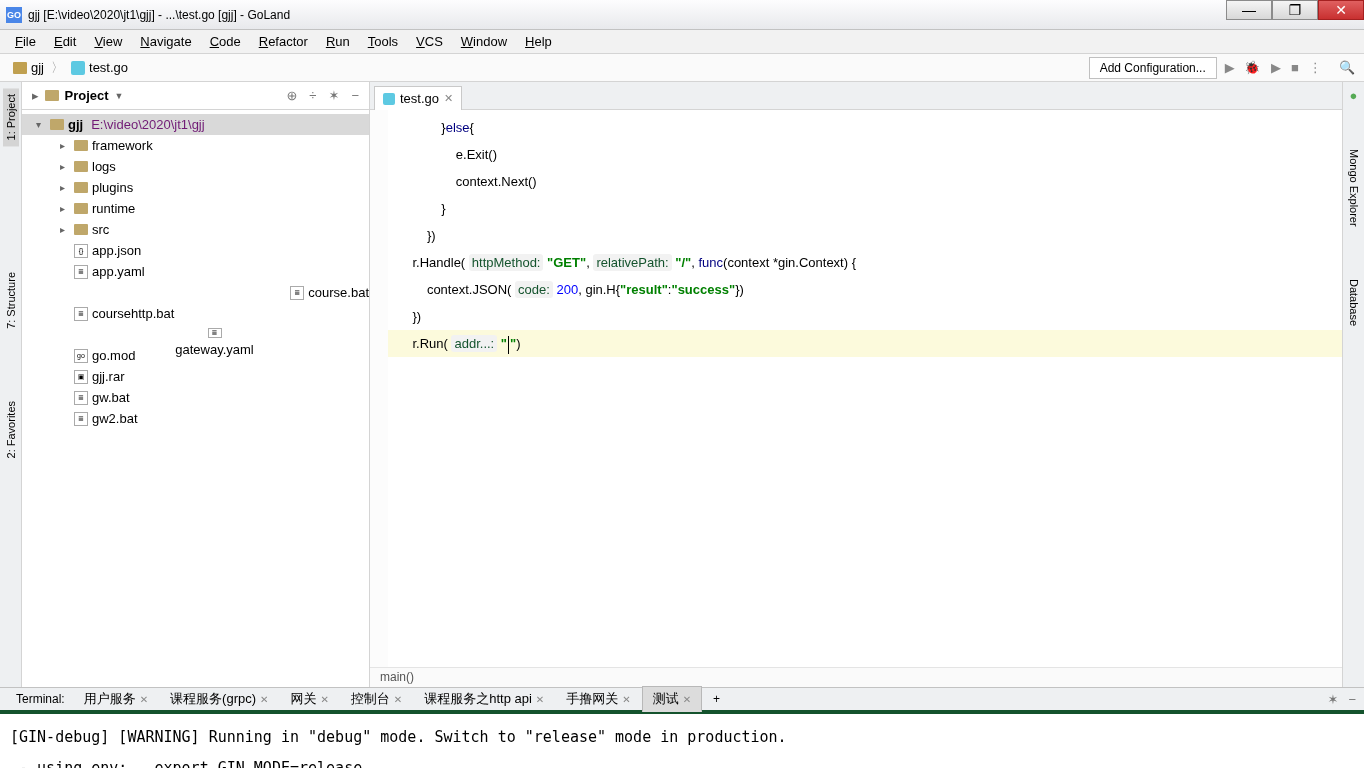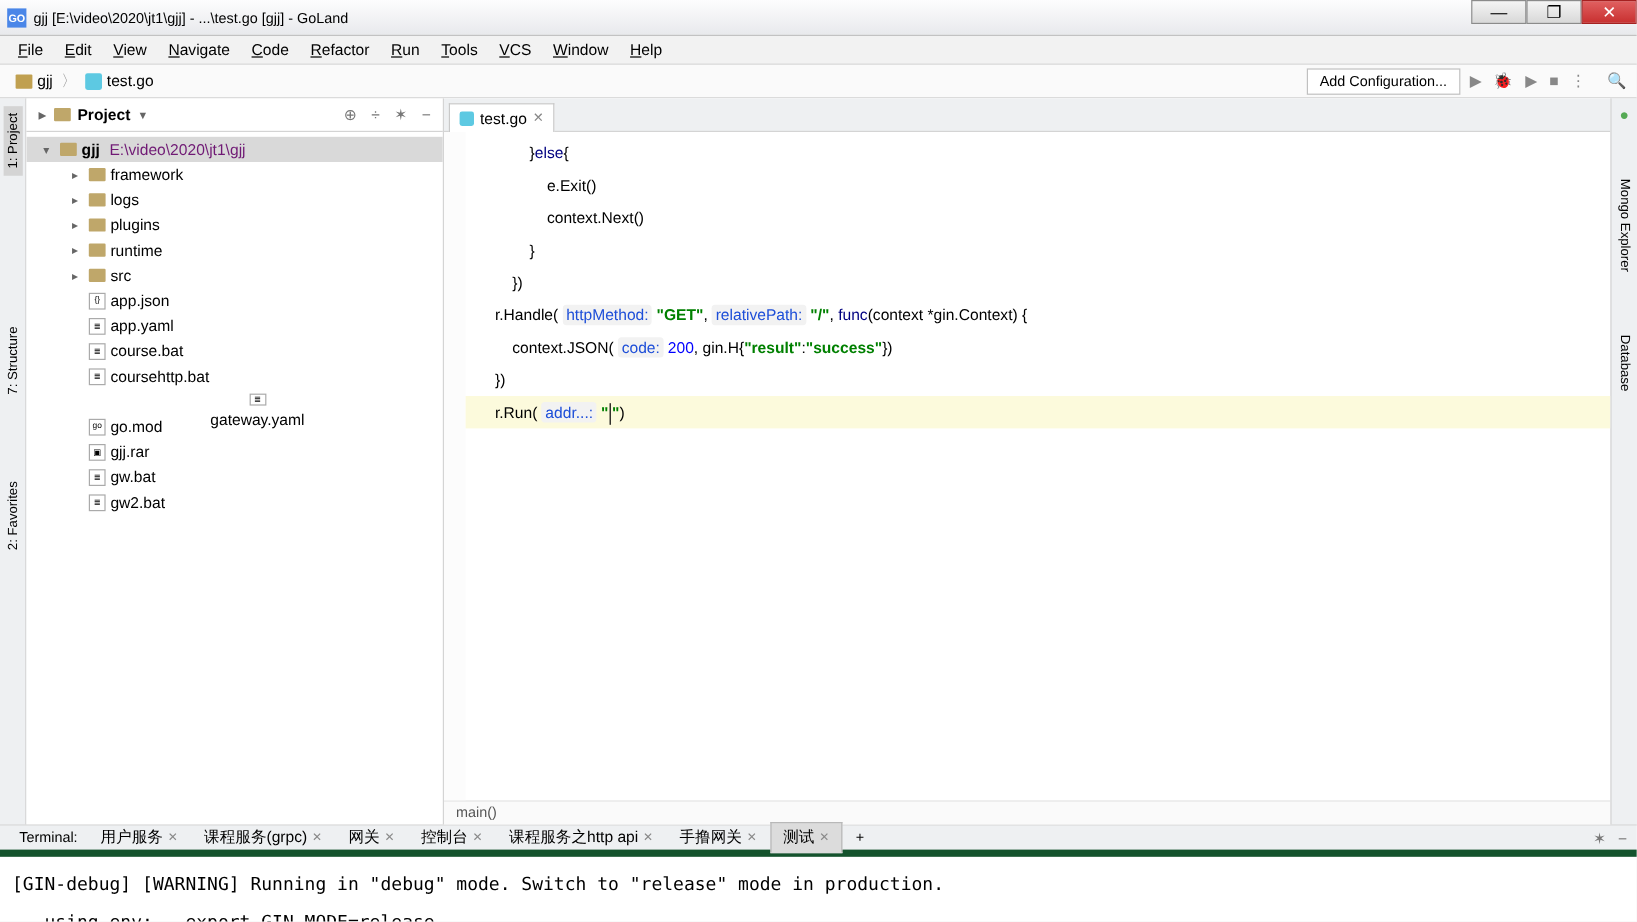--- a/index.html
+++ b/index.html
@@ -37,28 +37,28 @@
 .tabs{height:28px;border-bottom:1px solid #d4d4d4;display:flex;align-items:flex-end;padding-left:4px;background:#eef0f2}
 .tab{display:flex;align-items:center;gap:5px;padding:4px 8px;border:1px solid #c9c9c9;border-bottom:none;background:#fff;font-size:12px;margin-bottom:-1px}
 .tab .go-small{width:12px;height:12px;background:#5dc9e2;border-radius:2px}
 .tab .x{color:#888;font-size:11px}
 .editor{flex:1;display:flex;overflow:hidden;position:relative}
 .gutter{width:52px;background:#f4f4f4;text-align:right;color:#999;padding:4px 16px 0 0;font-family:Consolas,monospace;font-size:14px;line-height:27px;border-right:1px solid #e4e4e4}
 .fold-col{width:18px;background:#fcfcfc;position:relative}
 .code{flex:1;font-family:Consolas,'Microsoft YaHei',monospace;font-size:15px;line-height:27px;padding:4px 0 0 10px;white-space:pre;position:relative}
 .kw{color:#000080;font-weight:normal}
 .str{color:#008000;font-weight:bold}
-.hint{color:#1d4ed8;background:#f2f2f2;padding:1px 3px;border-radius:3px}
+.hint{color:#14532d;background:#f2f2f2;padding:1px 3px;border-radius:3px}
 .num{color:#0000ff}
 .hl-line{position:absolute;left:0;right:0;height:27px;background:#fcfadc;z-index:0}
 .breadc{height:20px;border-top:1px solid #e4e4e4;font-size:12px;color:#555;padding:2px 10px;background:#fafafa}
 .right-gutter{width:22px;background:#eef0f2;border-left:1px solid #d4d4d4;display:flex;flex-direction:column;align-items:center;gap:40px;padding-top:6px}
 .vtab-r{writing-mode:vertical-rl;font-size:11px;padding:6px 2px}
 .term-area{height:246px;border-top:1px solid #c2c2c2;display:flex;flex-direction:column;background:#fff}
-.term-tabs{height:26px;display:flex;align-items:center;background:#eef0f2;border-bottom:6px solid #14532d;padding:0 8px;gap:0}
+.term-tabs{height:26px;display:flex;align-items:center;background:#eef0f2;border-bottom:4px solid #14532d;padding:0 8px;gap:0}
 .term-tabs .tlbl{padding:3px 8px;font-size:12px}
 .ttab{padding:3px 10px;font-size:12px;display:flex;align-items:center;gap:4px;border:1px solid transparent}
 .ttab.active{background:#dcdcdc;border:1px solid #b8b8b8;border-bottom-color:#dcdcdc}
 .ttab .x{color:#888;font-size:10px}
 .term-tools{margin-left:auto;display:flex;gap:10px;color:#777}
 .term-body{flex:1;font-family:'NSimSun',Consolas,monospace;font-size:15px;line-height:31px;padding:8px 10px;white-space:pre;overflow:hidden}
 .caret{display:inline-block;width:1px;height:18px;background:#000;vertical-align:middle;margin:0 1px}
 </style>
 </head>
 <body>
@@ -170,21 +170,21 @@
           <div class="tree-row" style="padding-left: 38px;">
             <span style="width: 10px;"></span>
             <span class="file">{}</span>
             <span>app.json</span>
           </div>
           <div class="tree-row" style="padding-left: 38px;">
             <span style="width: 10px;"></span>
             <span class="file">≣</span>
             <span>app.yaml</span>
           </div>
-          <div class="tree-row" style="padding-left: 38px;">
+          <div class="tree-row" style="padding-left: 38px; justify-content: flex-end;">
             <span style="width: 10px;"></span>
             <span class="file">≣</span>
             <span>course.bat</span>
           </div>
           <div class="tree-row" style="padding-left: 38px;">
             <span style="width: 10px;"></span>
             <span class="file">≣</span>
             <span>coursehttp.bat</span>
           </div>
           <div class="tree-row" style="padding-left: 38px; flex-direction: column;">

